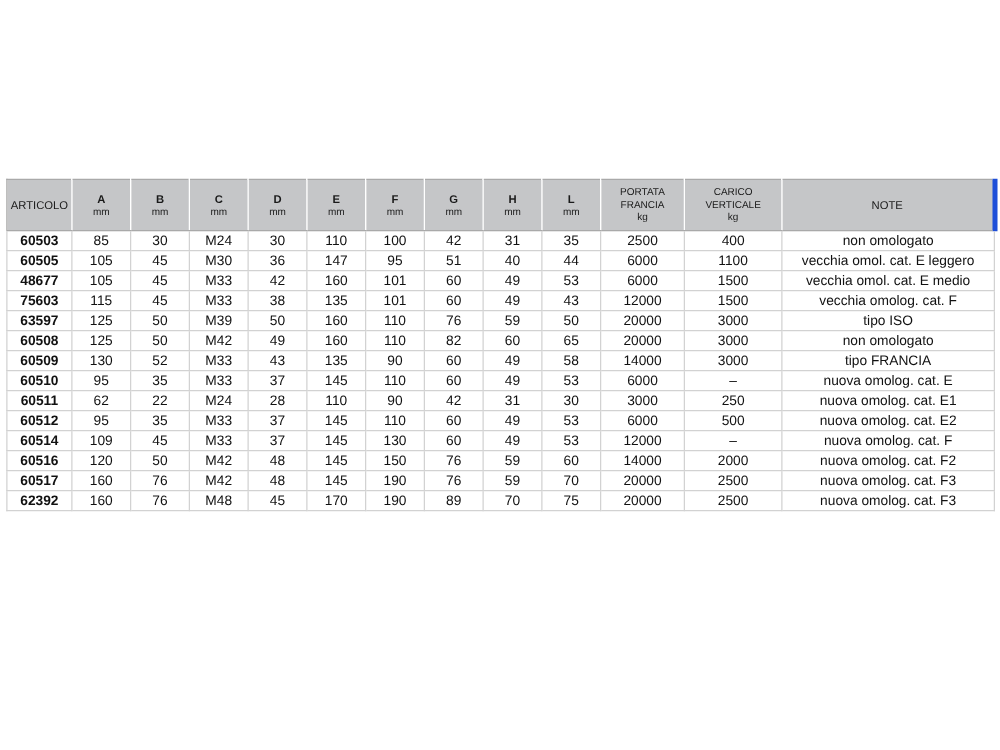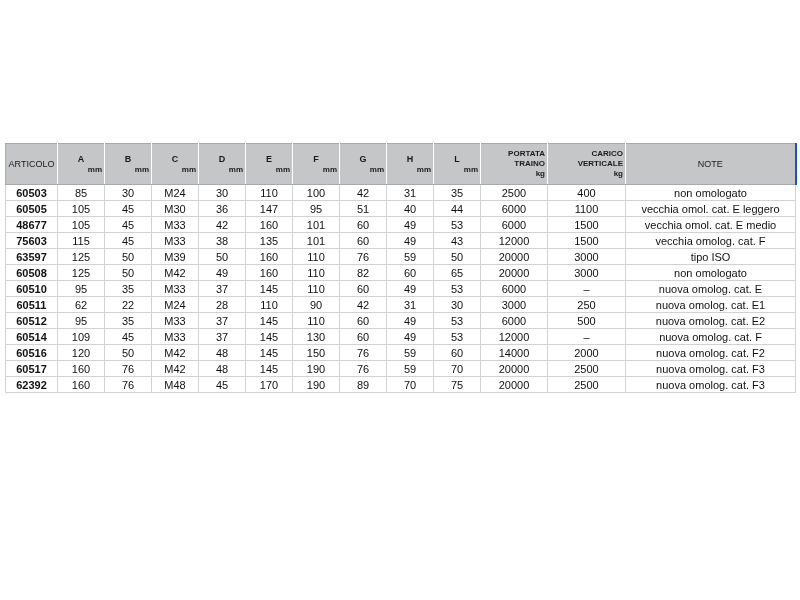--- a/index.html
+++ b/index.html
@@ -28,23 +28,23 @@
     background: #c5c6c8;
     border-right: 1px solid #ffffff;
     border-bottom: 1px solid #a9a9a9;
     height: 40px;
     vertical-align: middle;
     text-align: center;
     padding: 0 2px;
     font-weight: normal;
     color: #1a1a1a;
   }
-  table.spec thead th:last-child { border-right: 2px solid #1d4ed8; }
+  table.spec thead th:last-child { border-right: 4px solid #1d4ed8; }
   .hdr-line-0 { font-size: 9px; font-weight: bold; line-height: 11px; }
-  .hdr-line-n { font-size: 8px; font-weight: bold; line-height: 10px; text-align: right; }
+  .hdr-line-n { font-size: 8px; font-weight: normal; line-height: 10px; }
   th.single .hdr-line-0 { font-weight: normal; font-size: 9px; }
   table.spec tbody td {
     border: 1px solid #d2d2d2;
     height: 15px;
     text-align: center;
     vertical-align: middle;
     font-size: 11px;
     color: #111111;
     padding: 0 2px;
     white-space: nowrap;
@@ -116,21 +116,21 @@
           <th>
             <div class="hdr-line-0">H</div>
             <div class="hdr-line-n">mm</div>
           </th>
           <th>
             <div class="hdr-line-0">L</div>
             <div class="hdr-line-n">mm</div>
           </th>
           <th>
             <div class="hdr-line-n">PORTATA</div>
-            <div class="hdr-line-n">TRAINO</div>
+            <div class="hdr-line-n">FRANCIA</div>
             <div class="hdr-line-n">kg</div>
           </th>
           <th>
             <div class="hdr-line-n">CARICO</div>
             <div class="hdr-line-n">VERTICALE</div>
             <div class="hdr-line-n">kg</div>
           </th>
           <th class="single">
             <div class="hdr-line-0">NOTE</div>
           </th>
@@ -221,20 +221,35 @@
           <td>160</td>
           <td>110</td>
           <td>82</td>
           <td>60</td>
           <td>65</td>
           <td>20000</td>
           <td>3000</td>
           <td>non omologato</td>
         </tr>
         <tr>
+          <td class="articolo">60509</td>
+          <td>130</td>
+          <td>52</td>
+          <td>M33</td>
+          <td>43</td>
+          <td>135</td>
+          <td>90</td>
+          <td>60</td>
+          <td>49</td>
+          <td>58</td>
+          <td>14000</td>
+          <td>3000</td>
+          <td>tipo FRANCIA</td>
+        </tr>
+        <tr>
           <td class="articolo">60510</td>
           <td>95</td>
           <td>35</td>
           <td>M33</td>
           <td>37</td>
           <td>145</td>
           <td>110</td>
           <td>60</td>
           <td>49</td>
           <td>53</td>

